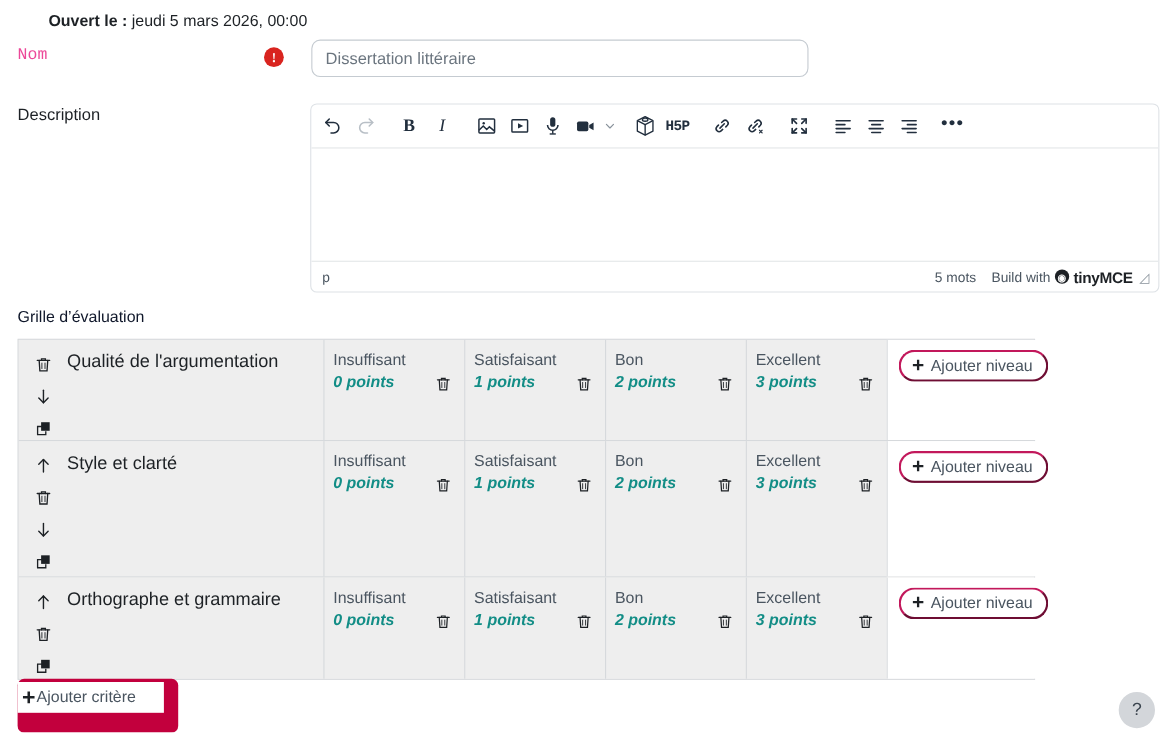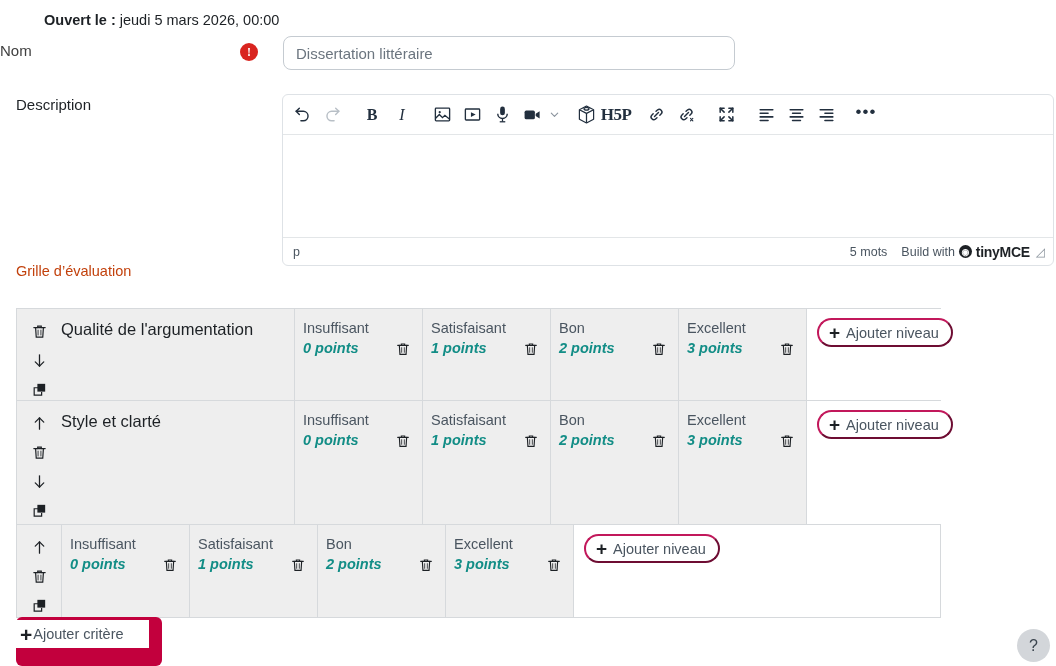--- a/index.html
+++ b/index.html
@@ -16,22 +16,22 @@
   
   .opened-line {
     position: absolute; left: 16px; top: 12px;
     font-size: 14.5px; color: #1d2125; white-space: nowrap;
   }
   .opened-line .lbl { font-weight: bold; margin-left: 28px; }
   .opened-line .val { font-weight: normal; }
 
   
   .nom-label {
-    position: absolute; left: 0; top: 42px;
-    font-size: 15px; color: #404040;
+    position: absolute; left: 16px; top: 42px;
+    font-size: 15px; color: #ec4899; font-family: Liberation Mono, monospace;
   }
   .req-badge {
     position: absolute; left: 240px; top: 43px;
     width: 18px; height: 18px; border-radius: 50%;
     background: #d9241f; color: #fff;
     font-size: 12px; font-weight: bold; line-height: 18px;
     text-align: center; font-family: "Liberation Serif", serif;
   }
   .nom-input {
     position: absolute; left: 283px; top: 36px;
@@ -77,22 +77,22 @@
     display: inline-flex; align-items: center; justify-content: center;
     color: #222f3e; flex: none;
   }
   .tb svg { display: block; }
   .tb.disabled { color: #b8bfc6; }
   .tb-gap { width: 10px; flex: none; }
   .tb-split { display: inline-flex; align-items: center; flex: none; }
   .caret { width: 14px; display: inline-flex; align-items: center; justify-content: center; color: #222f3e; }
 
   .hfivep {
-    font-weight: bold; font-size: 17px; letter-spacing: -0.5px;
-    font-family: Liberation Serif, serif;
+    font-weight: bold; font-size: 13px; letter-spacing: -0.5px;
+    font-family: Liberation Mono, monospace;
   }
 
   .dots { letter-spacing: 1px; font-size: 17px; line-height: 1; padding-bottom: 6px; }
 
   .editarea {
     height: 60px; padding: 12px 12px 0 10px;
     font-size: 15px; color: #1d2125;
   }
   .statusbar {
     position: absolute; left: 0; right: 0; bottom: 0;
@@ -108,22 +108,22 @@
     width: 13px; height: 13px; border-radius: 50%;
     background: #1d2125; color: #fff; font-size: 9px;
     display: inline-flex; align-items: center; justify-content: center;
     font-weight: bold;
   }
   .brand-name { font-weight: bold; font-size: 14px; color: #1d2125; letter-spacing: -0.3px; }
   .resize-grip { margin-left: 6px; color: #8a939c; font-size: 12px; }
 
   
   .grid-label {
-    position: absolute; left: 16px; top: 263px;
-    font-size: 14.5px; color: #c2410c;
+    position: absolute; left: 16px; top: 281px;
+    font-size: 14.5px; color: #0f172a;
   }
   .rubric {
     position: absolute; left: 16px; top: 308px;
     width: 925px;
     border: 1px solid #d6d9dc;
     background: #eeeeee;
   }
   .crit-row {
     display: flex; align-items: stretch;
     border-bottom: 1px solid #d6d9dc;
@@ -551,20 +551,21 @@
               <path d="M10 10v7M14 10v7" stroke-width="1.2"></path>
             </svg>
         </div>
         <div class="act-ic">
           <svg width="17" height="17" viewBox="0 0 24 24" fill="none" stroke="currentColor" stroke-width="1.7">
               <rect x="9" y="4" width="11" height="11" fill="currentColor" stroke="none"></rect>
               <path d="M15 9.5H4.5V20H15v-4.5"></path>
             </svg>
         </div>
       </div>
+      <div class="crit-name">Orthographe et grammaire</div>
       <div class="levels">
         <div class="level">
           <div class="lname">Insuffisant</div>
           <div class="lpts">0 points</div>
           <div class="ldel">
             <svg width="16" height="16" viewBox="0 0 24 24" fill="none" stroke="currentColor" stroke-width="1.7" stroke-linecap="round">
                 <path d="M4 6.5h16"></path>
                 <path d="M9.5 6.5V4.5h5v2"></path>
                 <path d="M6.5 6.5 7.4 20h9.2l.9-13.5"></path>
                 <path d="M10 10v7M14 10v7" stroke-width="1.2"></path>

